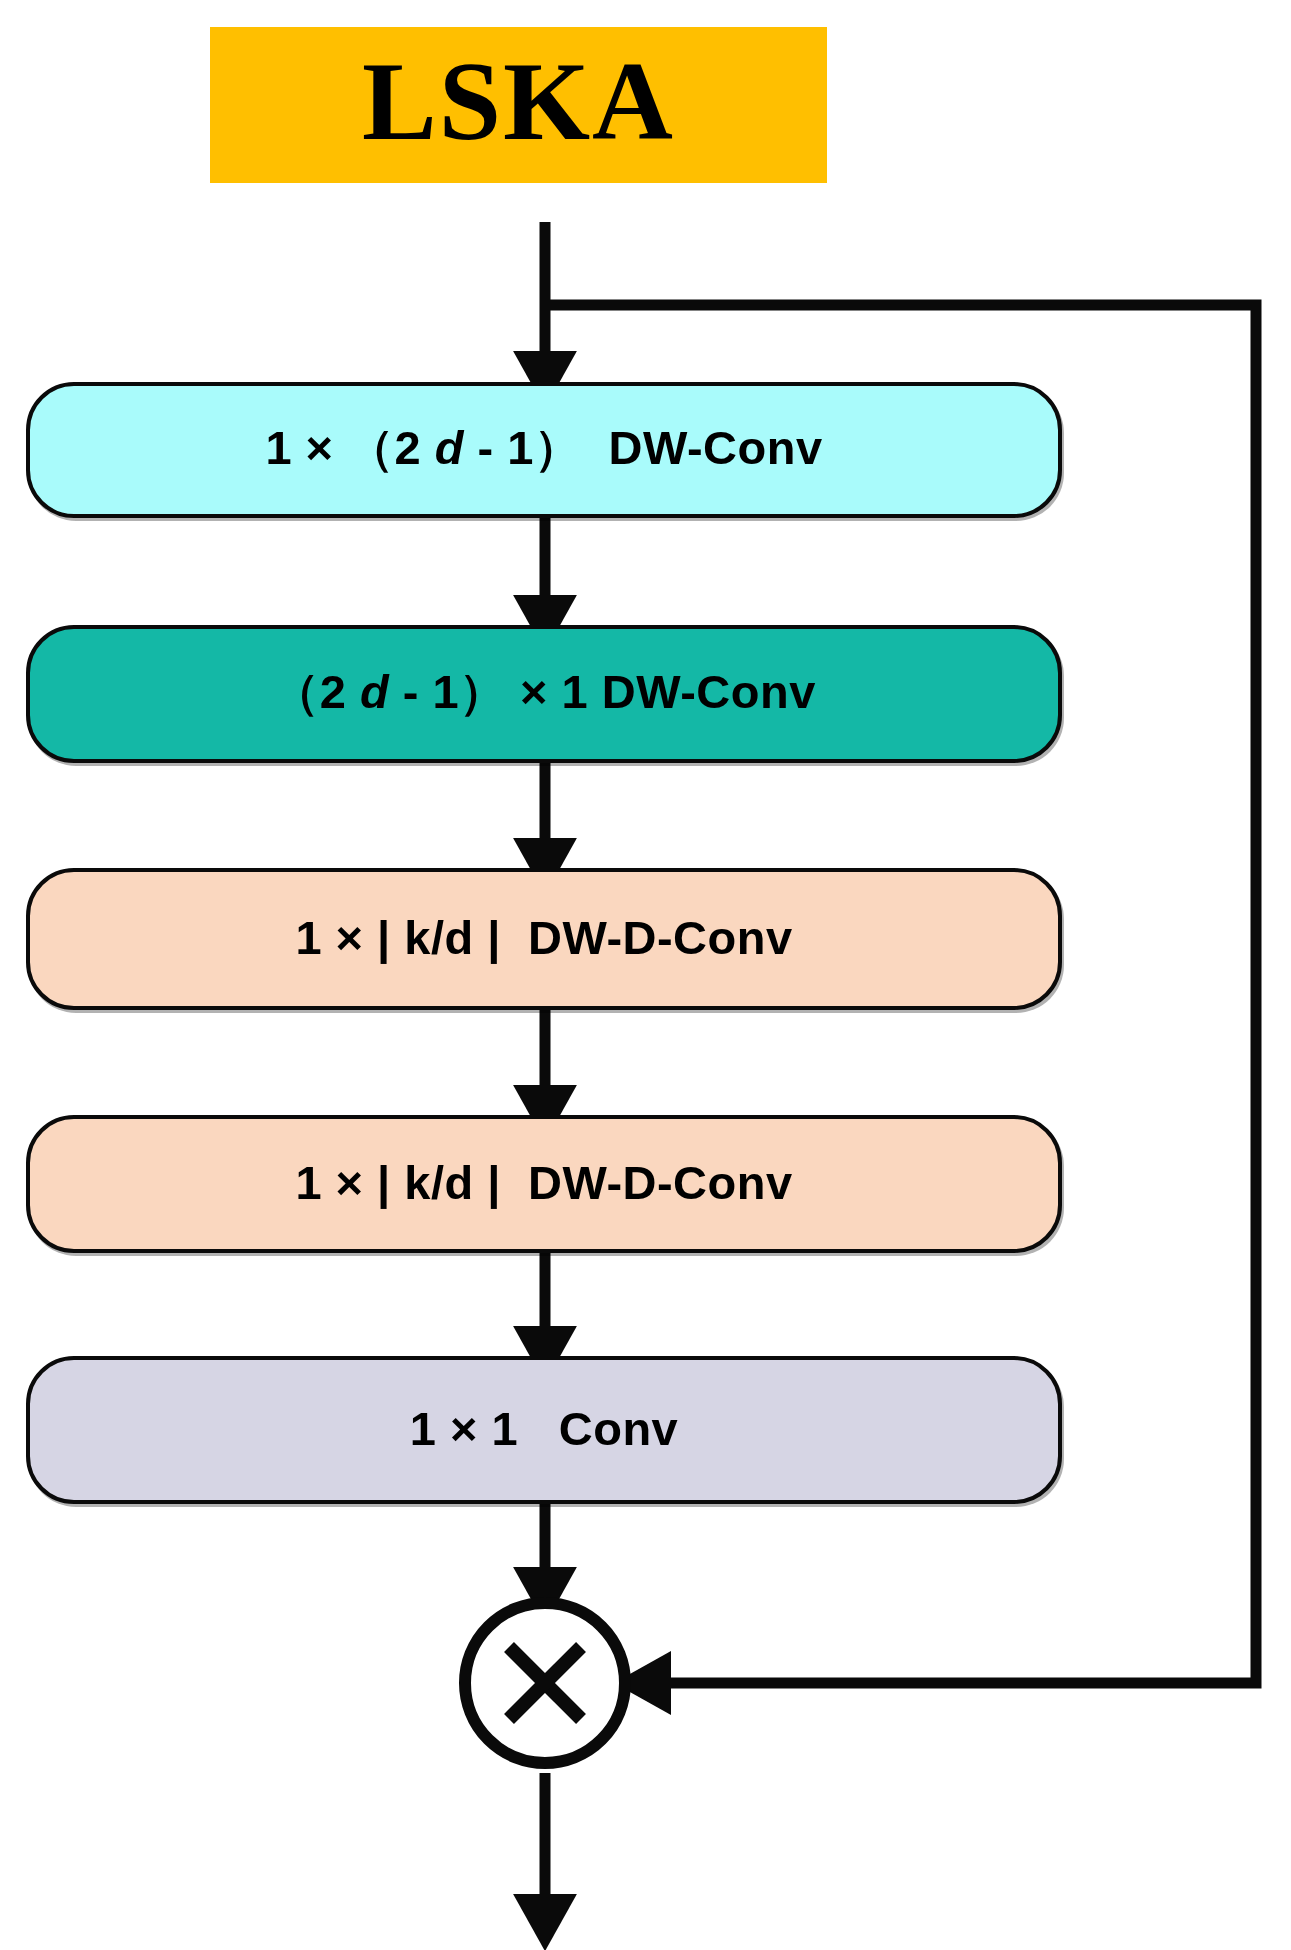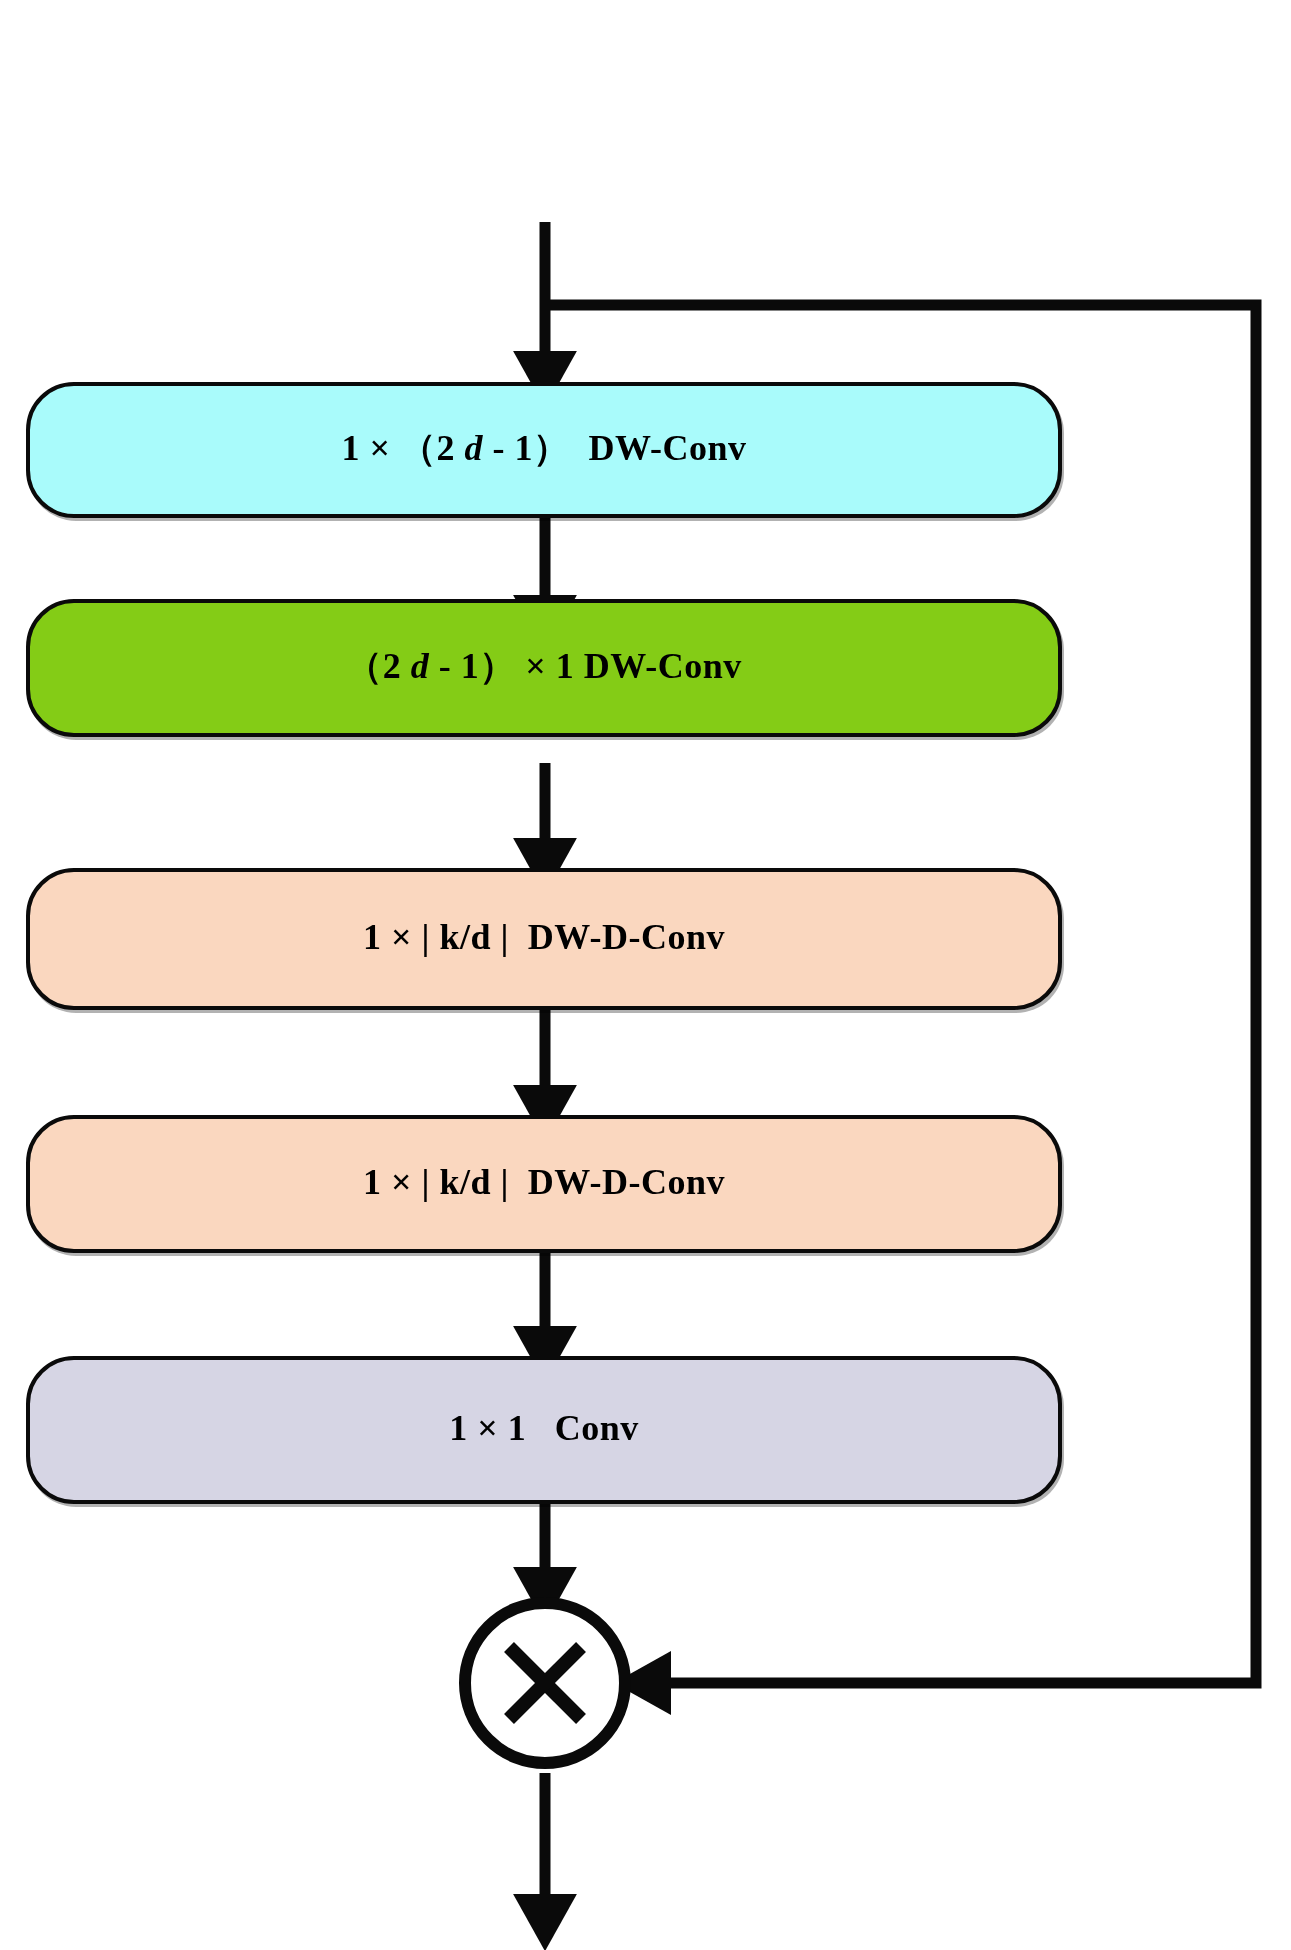--- a/index.html
+++ b/index.html
@@ -45,34 +45,34 @@
     width: 1036px;
     box-sizing: border-box;
     border: 4px solid #0a0a0a;
     border-radius: 48px;
     display: flex;
     align-items: center;
     justify-content: center;
     box-shadow: 2px 3px 0 rgba(0,0,0,0.30);
   }
   .flow-label {
-    font-family: Liberation Serif, serif;
+    font-family: Liberation Sans, sans-serif;
     font-weight: bold;
-    font-size: 36px;
+    font-size: 47px;
     color: #000000;
     white-space: pre;
     letter-spacing: 0.5px;
     transform: translateY(-2px);
   }
   .flow-label i {
     font-style: italic;
   }
   
   #box-dwconv-h  { top: 382px;  height: 136px; background: #A9FBFB; }
-  #box-dwconv-v  { top: 599px;  height: 138px; background: #84cc16; }
+  #box-dwconv-v  { top: 625px;  height: 138px; background: #14b8a6; }
   #box-dwdconv-1 { top: 868px;  height: 142px; background: #FAD7BF; }
   #box-dwdconv-2 { top: 1115px; height: 138px; background: #FAD7BF; }
   #box-conv11    { top: 1356px; height: 148px; background: #D6D5E4; }
 
   
   #wiring {
     position: absolute;
     left: 0;
     top: 0;
     width: 1291px;
@@ -87,20 +87,23 @@
     width: 176px;
     height: 176px;
     pointer-events: none;
   }
 </style>
 </head>
 <body>
 
 <div id="canvas">
 
+  <div class="title-banner" style="background:#FFBF00;">
+    <span class="title-text">LSKA</span>
+  </div>
 
   <svg id="wiring" viewBox="0 0 1291 1950">
     <defs>
       <marker id="arrowhead" markerWidth="7" markerHeight="7" refX="1.0" refY="3.0" orient="auto" markerUnits="strokeWidth">
         <path d="M0,0.1 L0,5.9 L5.2,3.0 z" fill="#0a0a0a"></path>
       </marker>
       <marker id="arrowhead-wide" markerWidth="7" markerHeight="7" refX="1.0" refY="3.0" orient="auto" markerUnits="strokeWidth">
         <path d="M0,0.1 L0,5.9 L5.2,3.0 z" fill="#0a0a0a"></path>
       </marker>
     </defs>

